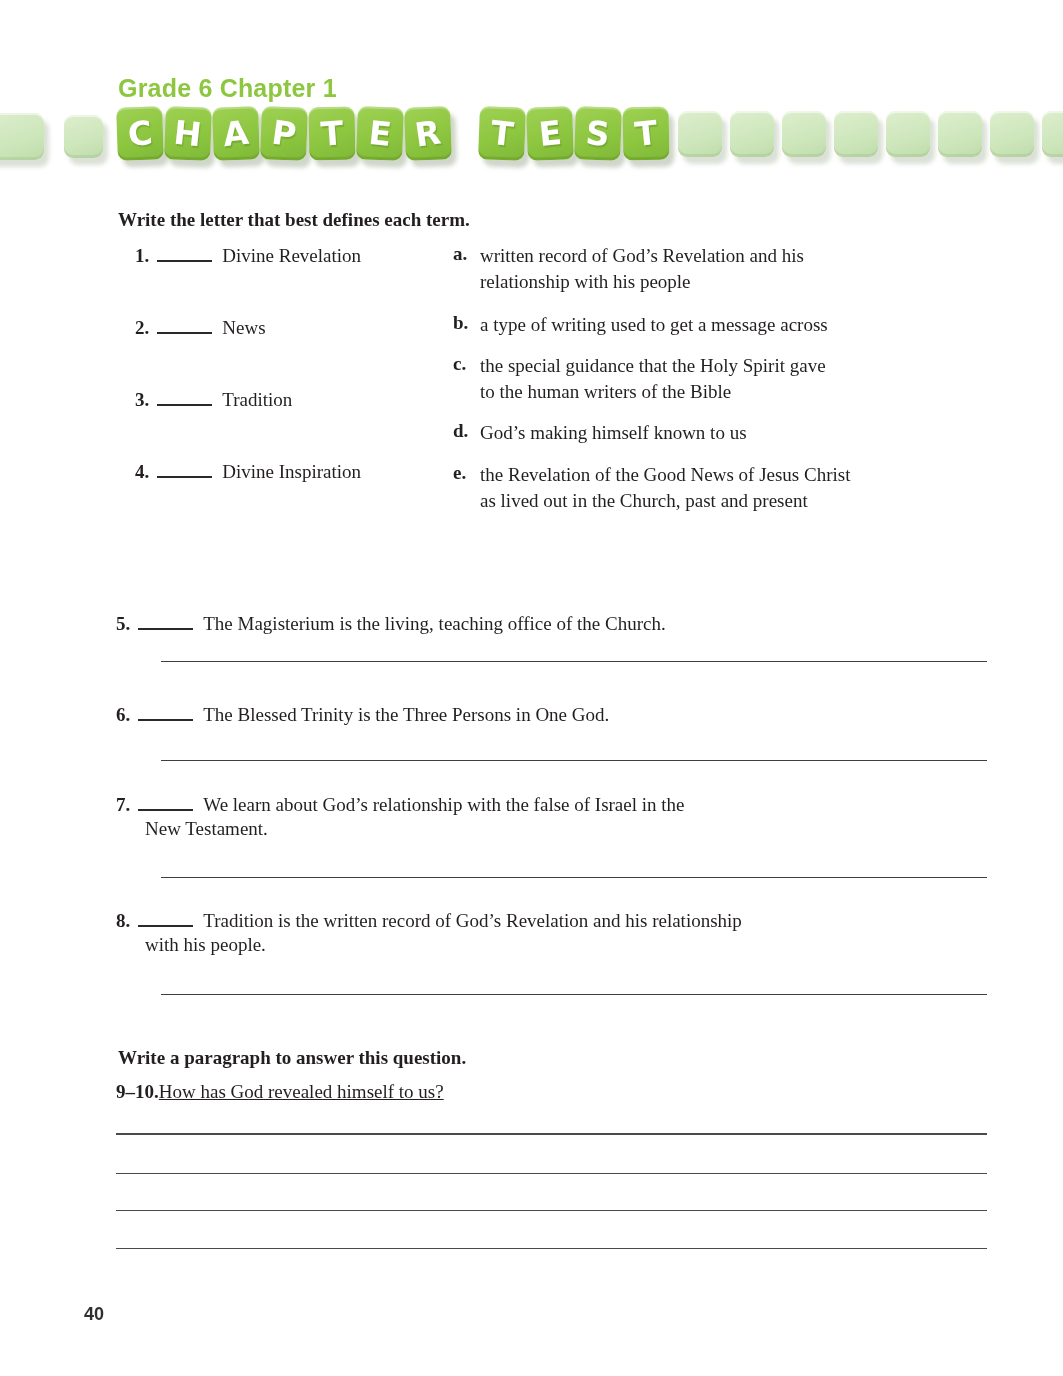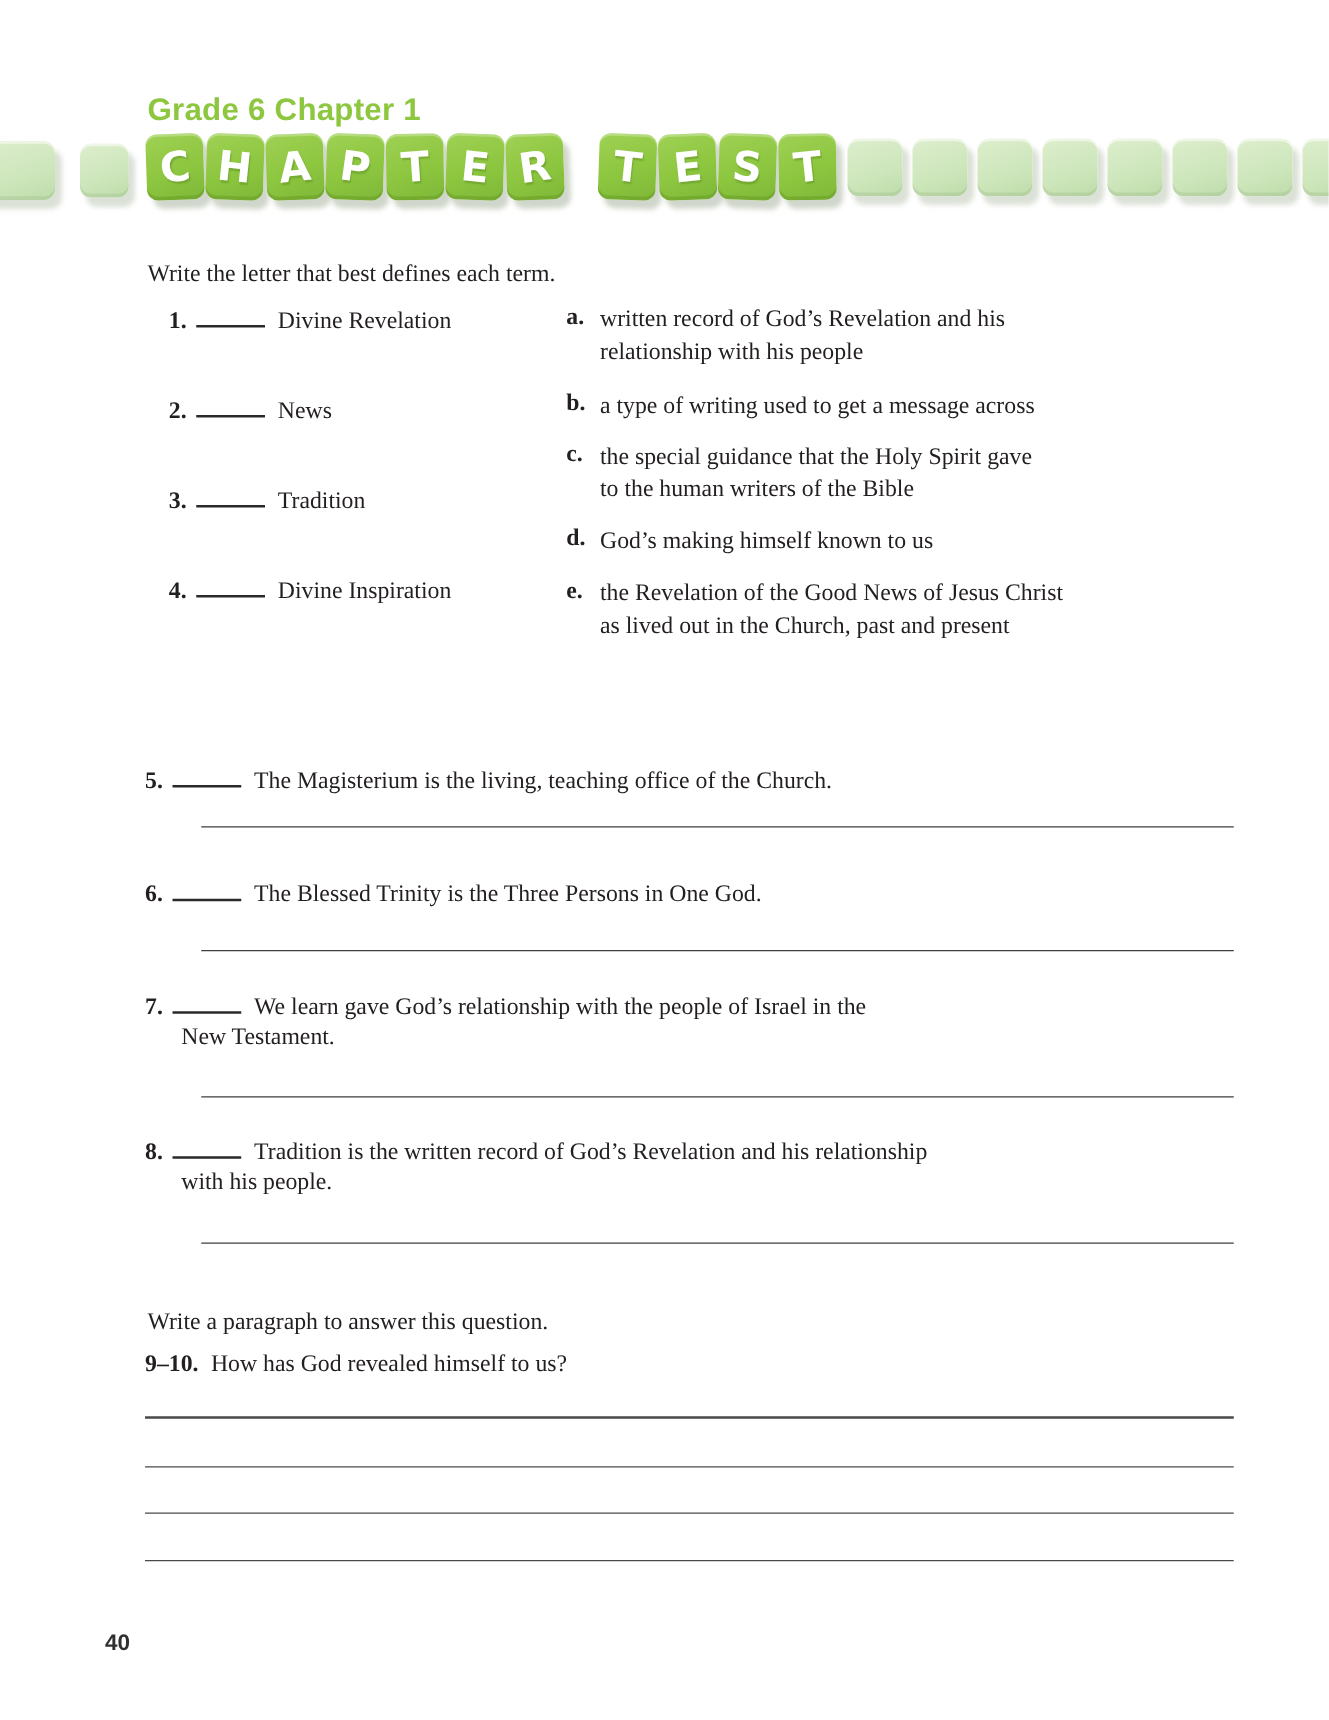--- a/index.html
+++ b/index.html
@@ -36,21 +36,21 @@
   }
   .tile-letter{
     font-family:"DejaVu Sans", sans-serif;
     font-weight:800;font-size:33px;line-height:1;
     color:#ffffff;
     text-shadow:1px 2px 1px rgba(100,150,40,.55);
   }
   
   .instruction{
     position:absolute;left:118px;
-    font-weight:normal;font-size:19px;line-height:27px;
+    font-weight:bold;font-size:19px;line-height:27px;
     white-space:pre-line;
   }
   .num{font-weight:bold;display:inline-block;}
   .blank{
     display:inline-block;width:55px;height:15px;
     border-bottom:2px solid #2a2a2a;
     margin:0 10px 0 8px;
   }
   
   .term-item{position:absolute;left:135px;font-size:19px;white-space:nowrap;}
@@ -59,21 +59,21 @@
   .def-text{white-space:pre-line;line-height:26px;}
   
   .tf-item{position:absolute;left:116px;font-size:19px;}
   .tf-cont{margin-left:29px;line-height:26px;}
   .rule{
     position:absolute;left:161px;width:826px;height:0;
     border-top:1.5px solid #3f3f3f;
   }
   
   .question-line{position:absolute;left:116px;font-size:19px;}
-  .question-line .q-text{margin-left:10px;}
+  .question-line .q-text{text-decoration:underline;}
   .write-line{
     position:absolute;left:116px;width:871px;height:0;
     border-top:1.5px solid #4a4a4a;
   }
   .write-line.first{border-top:2.5px solid #4a4a4a;}
   
   .page-number{
     position:absolute;left:84px;top:1304px;
     font-family:"Liberation Sans", sans-serif;
     font-weight:bold;font-size:18px;color:#2f2f2f;
@@ -165,21 +165,21 @@
 as lived out in the Church, past and present</div>
       </div>
     </div>
 
 
   <div id="tf">
       <div class="tf-item" style="top: 613px;"><span class="num">5.</span><span class="blank"></span><span>The Magisterium is the living, teaching office of the Church.</span></div>
       <div class="rule" style="top: 661px;"></div>
       <div class="tf-item" style="top: 704px;"><span class="num">6.</span><span class="blank"></span><span>The Blessed Trinity is the Three Persons in One God.</span></div>
       <div class="rule" style="top: 760px;"></div>
-      <div class="tf-item" style="top: 794px;"><span class="num">7.</span><span class="blank"></span><span>We learn gave God’s relationship with the people of Israel in the</span><div class="tf-cont">New Testament.</div></div>
+      <div class="tf-item" style="top: 794px;"><span class="num">7.</span><span class="blank"></span><span>We learn about God’s relationship with the false of Israel in the</span><div class="tf-cont">New Testament.</div></div>
       <div class="rule" style="top: 877px;"></div>
       <div class="tf-item" style="top: 910px;"><span class="num">8.</span><span class="blank"></span><span>Tradition is the written record of God’s Revelation and his relationship</span><div class="tf-cont">with his people.</div></div>
       <div class="rule" style="top: 994px;"></div>
     </div>
 
   <div class="instruction" style="top:1044px">Write a paragraph to answer this question.</div>
 
   <div class="question-line" style="top:1081px">
     <span class="num">9–10.</span><span class="q-text">How has God revealed himself to us?</span>
   </div>

